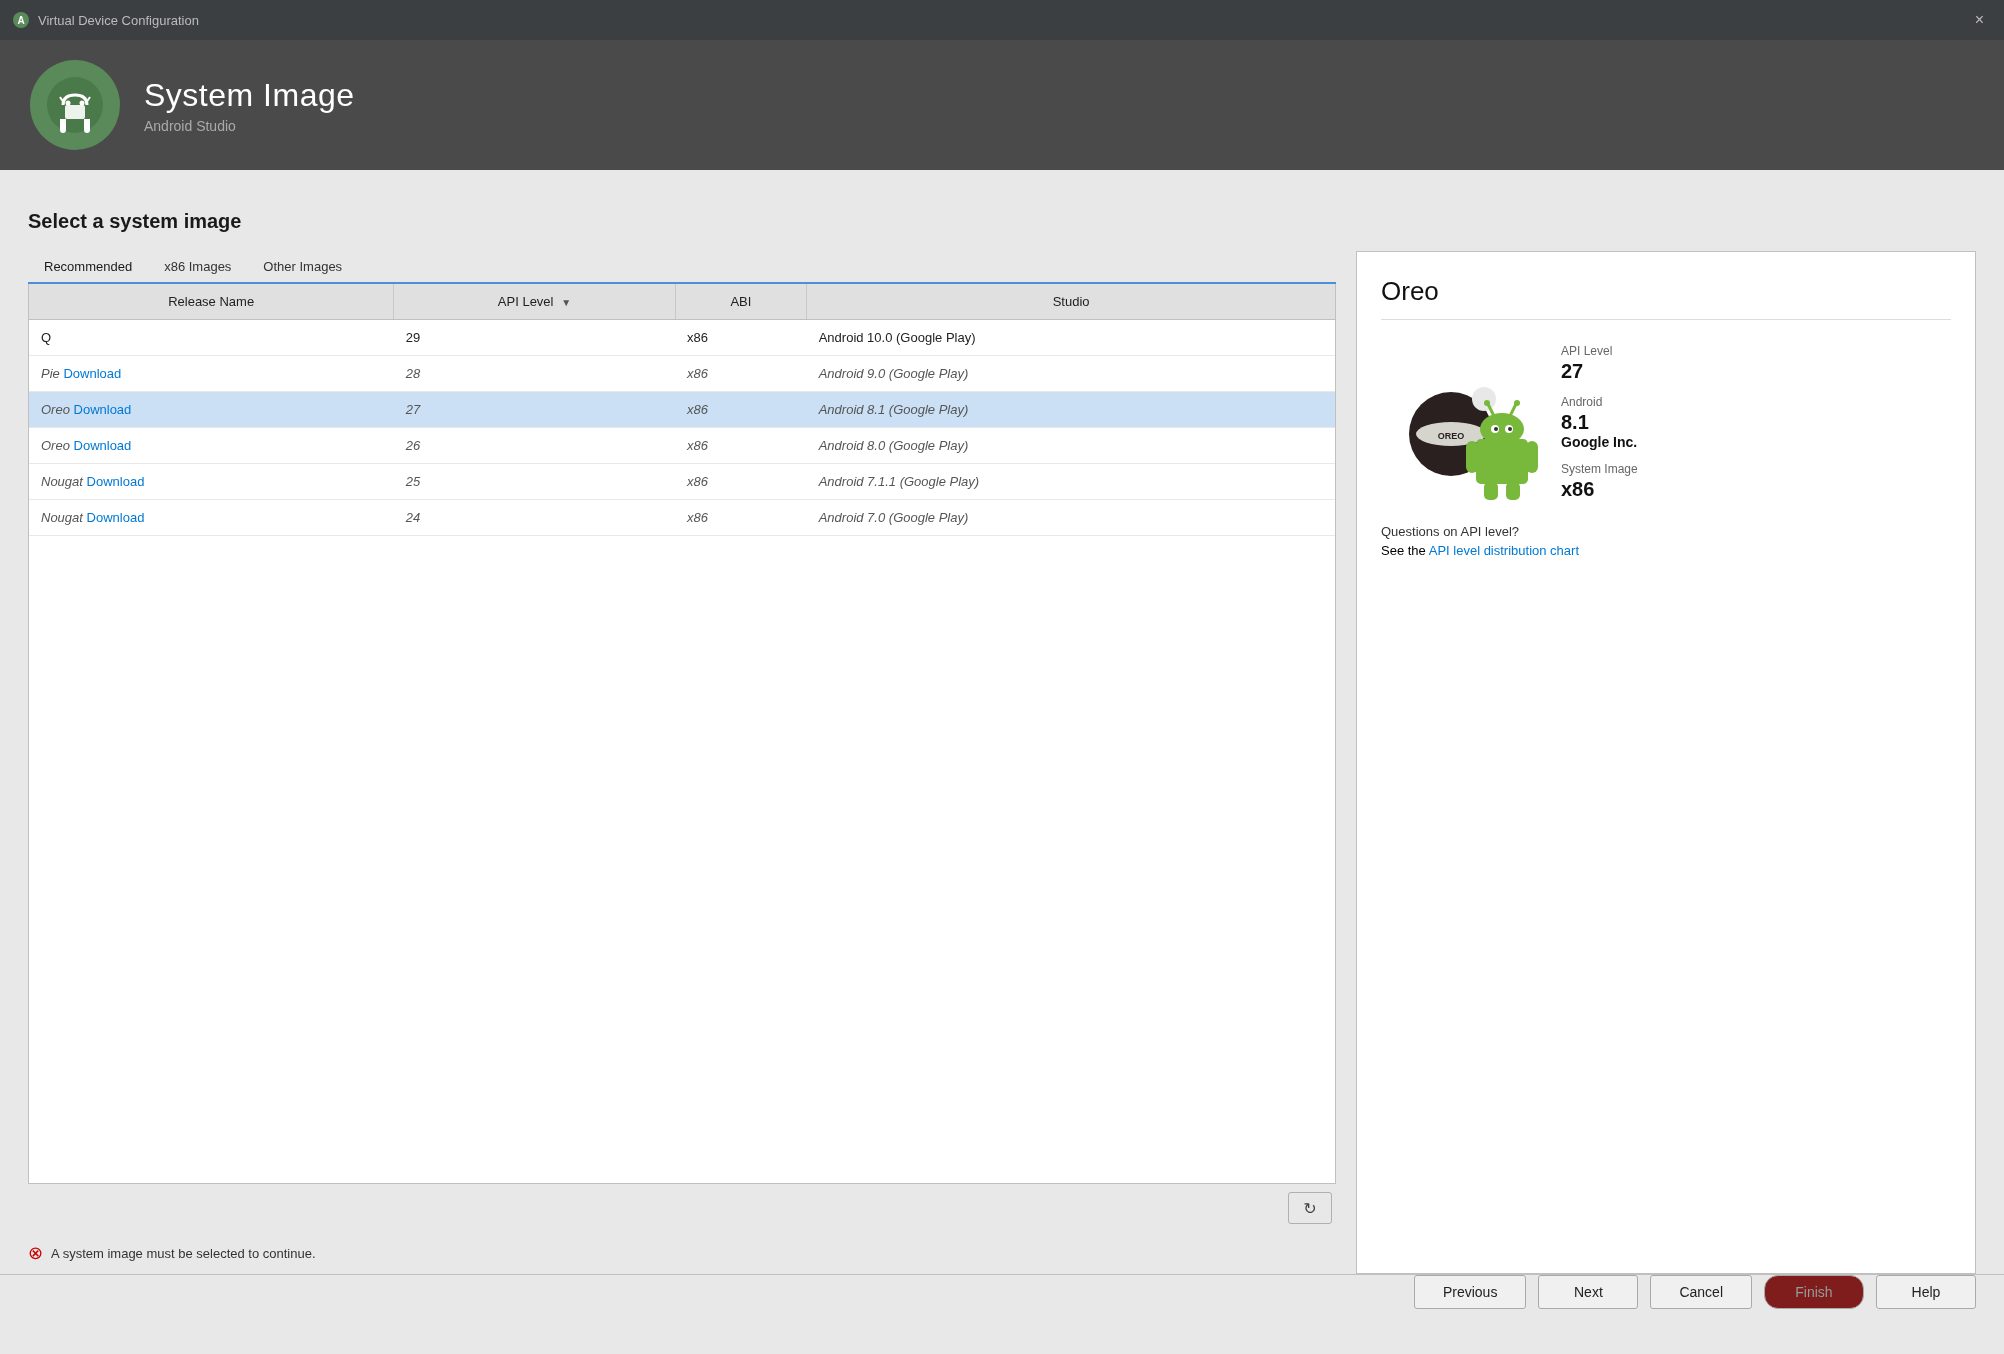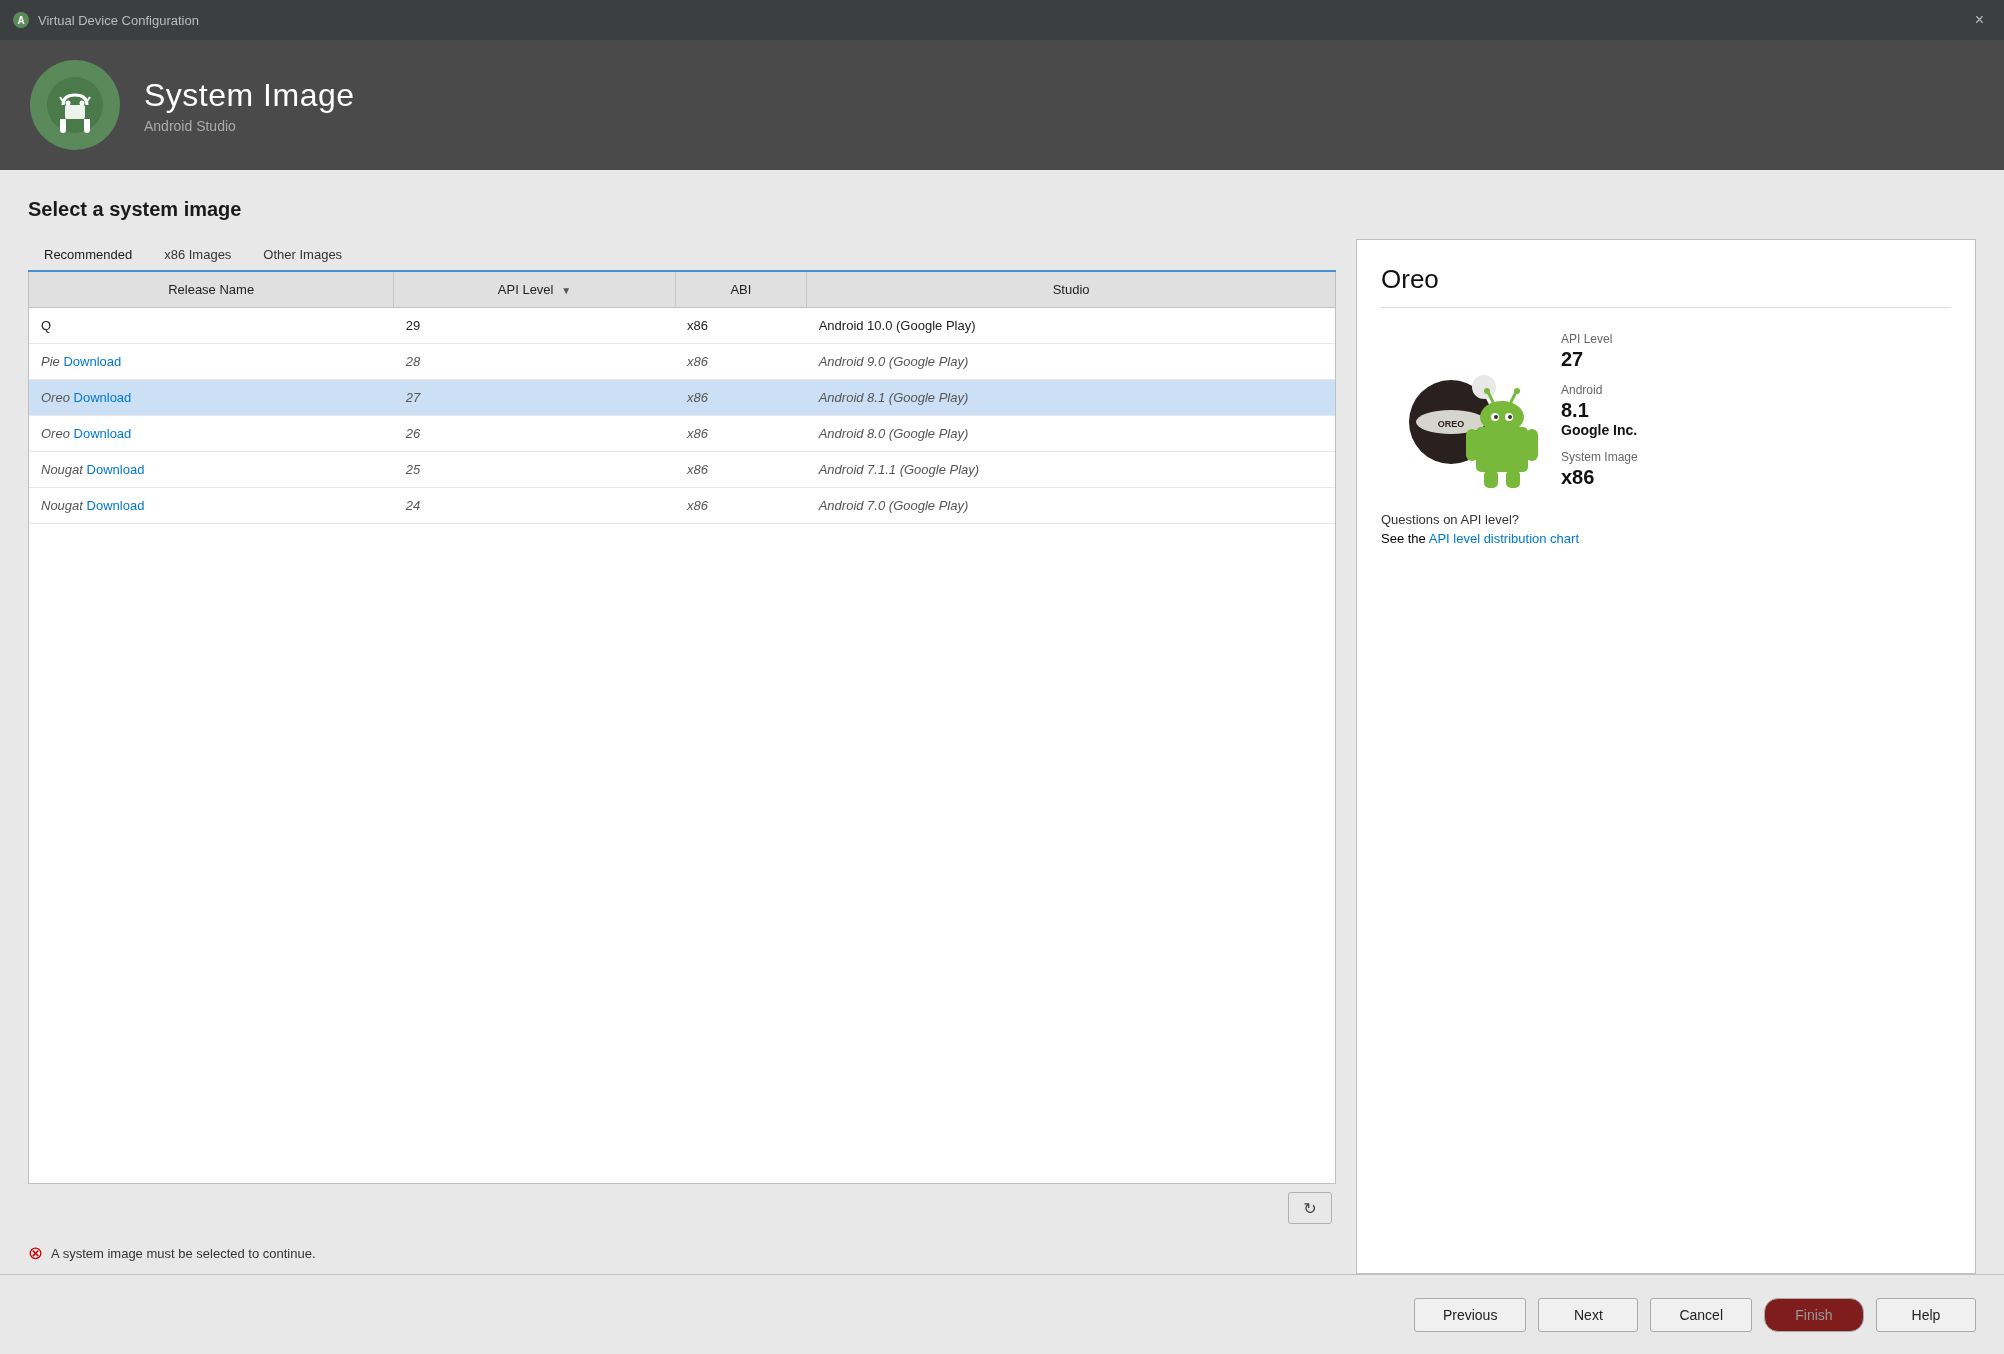--- a/index.html
+++ b/index.html
@@ -74,21 +74,21 @@
       color: #aaaaaa;
       font-size: 14px;
       margin-top: 4px;
     }
 
     
     .main-content {
       flex: 1;
       display: flex;
       flex-direction: column;
-      padding: 28px 28px 0 28px;
+      padding: 40px 28px 0 28px;
       background: #e8e8e8;
       overflow: hidden;
     }
 
     .section-title {
       font-size: 20px;
       font-weight: bold;
       color: #1a1a1a;
       margin-bottom: 18px;
     }
@@ -281,21 +281,21 @@
       cursor: pointer;
       text-decoration: none;
     }
 
     
     .bottom-bar {
       height: 80px;
       background: #e8e8e8;
       border-top: 1px solid #c0c0c0;
       display: flex;
-      align-items: center;
+      align-items: flex-start;
       justify-content: flex-end;
       padding: 0 28px;
       gap: 12px;
       flex-shrink: 0;
     }
     .btn {
       padding: 8px 28px;
       font-size: 14px;
       border: 1px solid #aaa;
       border-radius: 3px;

